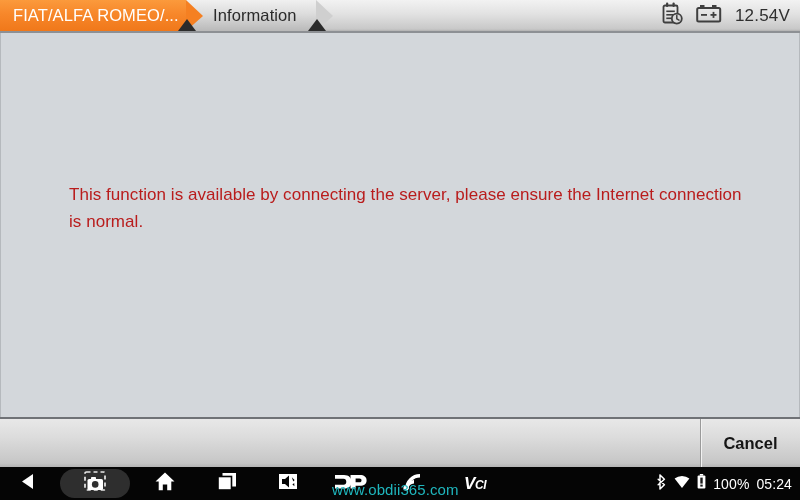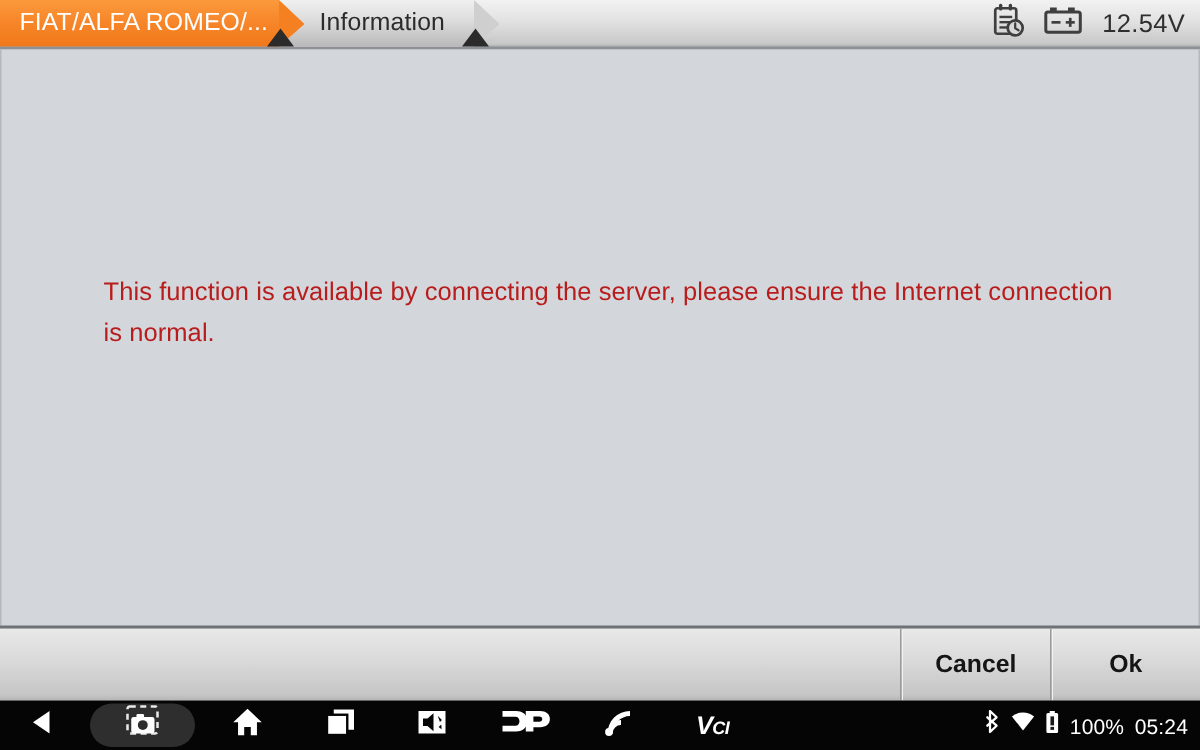--- a/index.html
+++ b/index.html
@@ -293,21 +293,20 @@
       <span class="voltage-text">12.54V</span>
     </div>
   </div>
 
   <div class="content">
     <div class="message">This function is available by connecting the server,  please ensure the Internet connection is normal.</div>
   </div>
 
   <div class="buttonbar">
     <div class="btn">Cancel</div>
-    <div class="btn">Ok</div>
   </div>
 
   <div class="navbar">
     <div class="nav-left">
 
       <div class="nav-btn nav-back">
         <span>
           <svg width="19" height="19" viewBox="0 0 19 19">
             <path d="M14 2 L14 17 L3 9.5 Z" fill="#ffffff"></path>
           </svg>
@@ -396,14 +395,15 @@
           <rect x="0.6" y="1.4" width="7.8" height="13.2" rx="1" fill="#ffffff"></rect>
           <rect x="3.3" y="3.6" width="2.4" height="6" fill="#1a1a1a"></rect>
           <rect x="3.3" y="10.6" width="2.4" height="2" fill="#1a1a1a"></rect>
         </svg>
       </span>
       <span class="txt">100%</span>
       <span class="txt">05:24</span>
     </div>
   </div>
 
+  <div class="watermark">www.obdii365.com</div>
 
 </div>
 
 </body></html>

